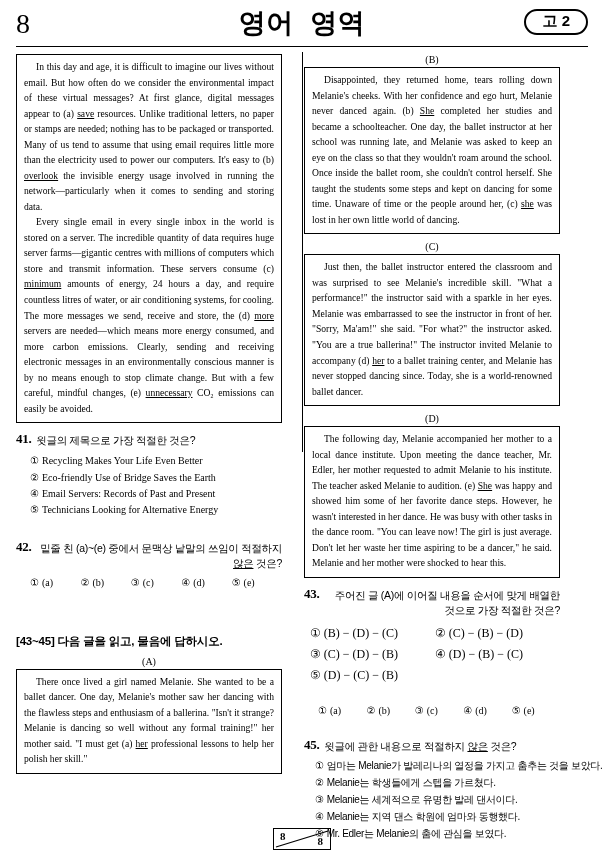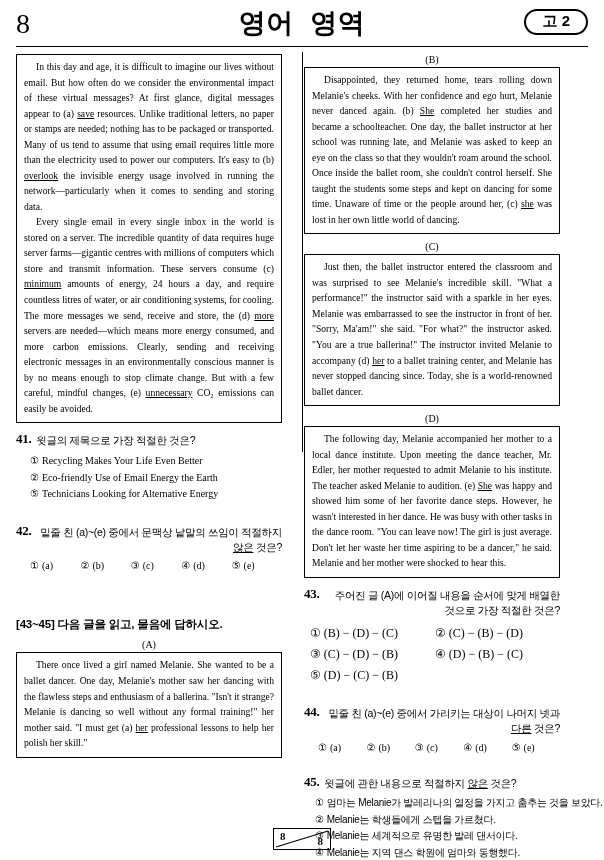--- a/index.html
+++ b/index.html
@@ -218,21 +218,22 @@
         <p><span>Every single email in every single inbox in the world is stored on a server. The incredible quantity of data requires huge server farms—gigantic centres with millions of computers which store and transmit information. These servers consume (c) <u>minimum</u> amounts of energy, 24 hours a day, and require countless litres of water, or air conditioning systems, for cooling. The more messages we send, receive and store, the (d) <u>more</u> servers are needed—which means more energy consumed, and more carbon emissions. Clearly, sending and receiving electronic messages in an environmentally conscious manner is by no means enough to stop climate change. But with a few careful, mindful changes, (e) <u>unnecessary</u> CO₂ emissions can easily be avoided.</span></p>
       </div>
 
       <div class="question">
         <div class="q-stem">
           <span class="q-num">41.</span>
           <span class="q-text">윗글의 제목으로 가장 적절한 것은?</span>
         </div>
         <div class="choices">
           <div class="choice"><span class="marker">①</span><span>Recycling Makes Your Life Even Better</span></div>
-          <div class="choice"><span class="marker">②</span><span>Eco-friendly Use of Email Energy the Earth</span></div>
+          <div class="choice"><span class="marker">②</span><span>Eco-friendly Use of Bridge Saves the Earth</span></div>
+          <div class="choice"><span class="marker">④</span><span>Email Servers: Records of Past and Present</span></div>
           <div class="choice"><span class="marker">⑤</span><span>Technicians Looking for Alternative Energy</span></div>
         </div>
       </div>
 
       <div class="question" style="margin-top:22px;">
         <div class="q-stem">
           <span class="q-num">42.</span>
           <span class="q-text"><span>밑줄 친 (a)~(e) 중에서 문맥상 낱말의 쓰임이 적절하지 </span><u>않은</u><span> 것은?</span></span>
         </div>
         <div class="choices-inline">
@@ -278,24 +279,20 @@
         <div class="choices-grid">
           <div class="choice"><span class="marker">①</span><span>(B) − (D) − (C)</span></div>
           <div class="choice"><span class="marker">②</span><span>(C) − (B) − (D)</span></div>
           <div class="choice"><span class="marker">③</span><span>(C) − (D) − (B)</span></div>
           <div class="choice"><span class="marker">④</span><span>(D) − (B) − (C)</span></div>
           <div class="choice"><span class="marker">⑤</span><span>(D) − (C) − (B)</span></div>
         </div>
       </div>
 
       <div class="question" style="margin-top:20px;">
-        <div class="q-stem">
-          <span class="q-num">44.</span>
-          <span class="q-text"><span>밑줄 친 (a)~(e) 중에서 가리키는 대상이 나머지 넷과 </span><u>다른</u><span> 것은?</span></span>
-        </div>
         <div class="choices-inline">
           <div class="choice"><span class="marker">①</span><span>(a)</span></div>
           <div class="choice"><span class="marker">②</span><span>(b)</span></div>
           <div class="choice"><span class="marker">③</span><span>(c)</span></div>
           <div class="choice"><span class="marker">④</span><span>(d)</span></div>
           <div class="choice"><span class="marker">⑤</span><span>(e)</span></div>
         </div>
       </div>
 
       <div class="question" style="margin-top:22px;">

